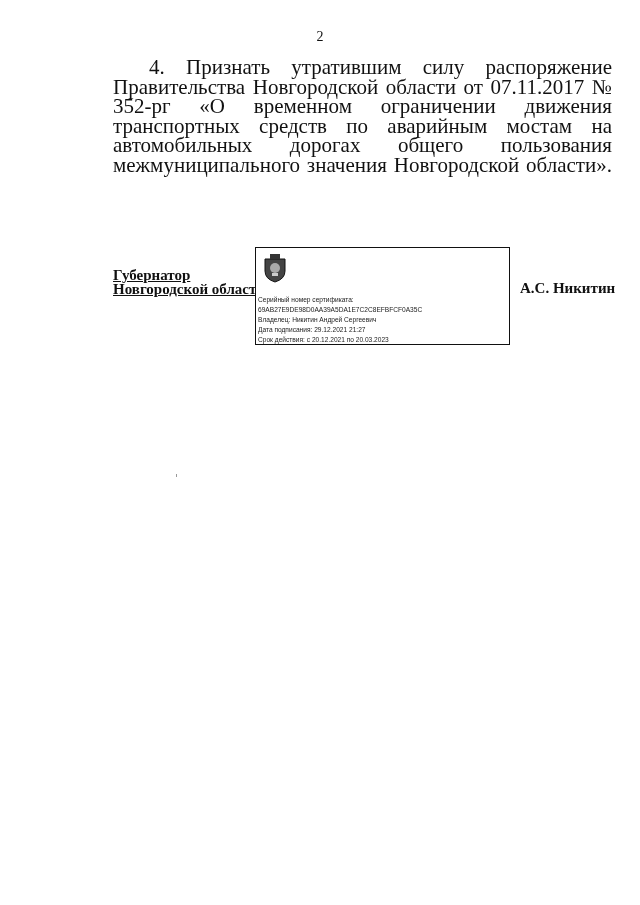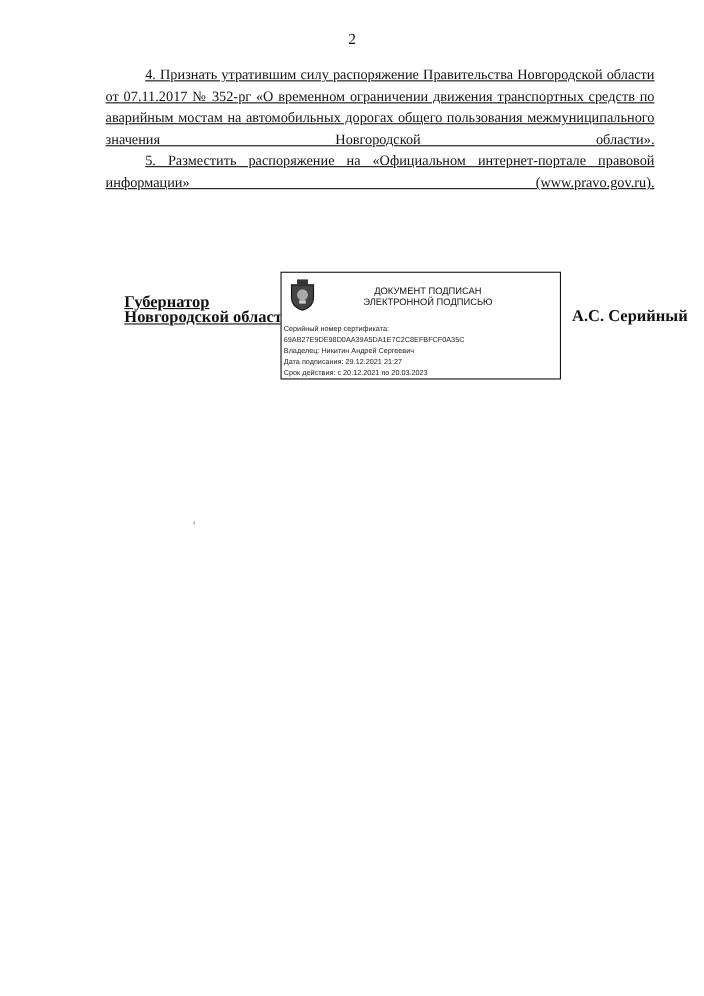--- a/index.html
+++ b/index.html
@@ -1,59 +1,54 @@
 <!DOCTYPE html>
 <html><head>
 <meta charset="utf-8">
 <style>
   html, body { margin: 0; padding: 0; }
   body { width: 640px; height: 905px; background: #ffffff; position: relative; overflow: hidden;
          font-family: "Liberation Serif", "DejaVu Serif", serif; color: #111; }
   .page-num { position: absolute; top: 29px; left: 0; width: 640px; text-align: center; font-size: 14px; }
-  .body-text { position: absolute; left: 96px; width: 499px; top: 58px; font-size: 13px; line-height: 19.6px; text-align: justify; text-decoration: underline; }
+  .body-text { position: absolute; left: 113px; width: 499px; top: 58px; font-size: 21px; line-height: 19.6px; text-align: justify; }
   .body-text p { margin: 0; text-indent: 36px; text-align-last: left; }
   .body-text p.jl { text-align-last: justify; }
   .sig-left { position: absolute; left: 113px; top: 268px; font-weight: bold; font-size: 15px; line-height: 14px; text-decoration: underline; }
   .sig-right { position: absolute; left: 520px; top: 280px; font-weight: bold; font-size: 15px; }
   .stamp { position: absolute; left: 255px; top: 247px; width: 253px; height: 96px; border: 1.5px solid #111; background: #fff; }
   .stamp-emblem { position: absolute; left: 6px; top: 5px; width: 26px; height: 30px; }
   .stamp-title { position: absolute; left: 48px; top: 11px; font-size: 8.5px; line-height: 10px; text-align: center; width: 170px; font-family: "Liberation Sans", "DejaVu Sans", sans-serif; }
   .stamp-lines { position: absolute; left: 2px; top: 47px; font-size: 6.6px; line-height: 10px; font-family: "Liberation Sans", "DejaVu Sans", sans-serif; color: #222; }
   .dot { position: absolute; left: 176px; top: 474px; width: 1px; height: 3px; background: #999; }
 </style>
 </head>
 <body>
 
 <div class="page-num">2</div>
 
 <div class="body-text">
   <p class="jl">4. Признать утратившим силу распоряжение Правительства Новгородской области от 07.11.2017 № 352-рг «О временном ограничении движения транспортных средств по аварийным мостам на автомобильных дорогах общего пользования межмуниципального значения Новгородской области».</p>
-  <p class="jl">5. Разместить распоряжение на «Официальном интернет-портале правовой информации» (www.pravo.gov.ru).</p>
 </div>
 
 <div class="sig-left">
   <div>Губернатор</div>
   <div>Новгородской области</div>
 </div>
 
 <div class="stamp">
   <svg class="stamp-emblem" viewBox="0 0 26 30">
     <path d="M3 6 L23 6 L23 18 Q23 26 13 29 Q3 26 3 18 Z" fill="#444" stroke="#111" stroke-width="1"></path>
     <rect x="8" y="1" width="10" height="5" fill="#333"></rect>
     <circle cx="13" cy="15" r="5" fill="#aaa"></circle>
     <rect x="10" y="20" width="6" height="3" fill="#ccc"></rect>
   </svg>
-  <div class="stamp-title">
-    <div>ДОКУМЕНТ ПОДПИСАН</div>
-    <div>ЭЛЕКТРОННОЙ ПОДПИСЬЮ</div>
-  </div>
   <div class="stamp-lines">
     <div>Серийный номер сертификата:</div>
     <div>69AB27E9DE98D0AA39A5DA1E7C2C8EFBFCF0A35C</div>
     <div>Владелец: Никитин Андрей Сергеевич</div>
     <div>Дата подписания: 29.12.2021 21:27</div>
     <div>Срок действия: с 20.12.2021 по 20.03.2023</div>
   </div>
 </div>
 
-<div class="sig-right">А.С. Серийный</div>
+<div class="sig-right">А.С. Никитин</div>
 
 <div class="dot"></div>
 
 </body></html>

